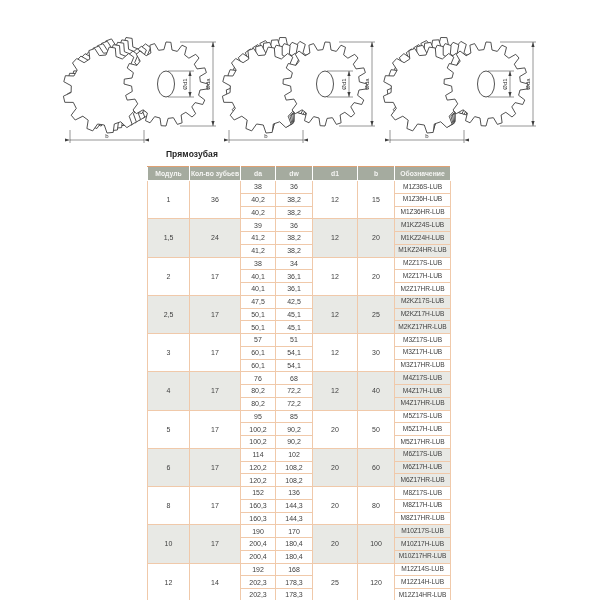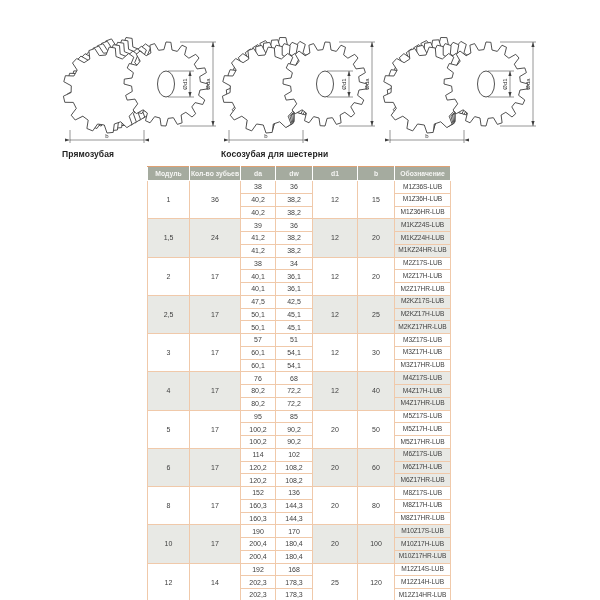--- a/index.html
+++ b/index.html
@@ -3,21 +3,21 @@
 <meta charset="utf-8">
 <style>
   html,body{margin:0;padding:0;}
   body{
     width:600px;height:600px;position:relative;background:#ffffff;
     font-family:"Liberation Sans", sans-serif;overflow:hidden;
   }
   .gear-fig{position:absolute;top:24px;width:156px;margin:0;}
   .gear-fig svg{display:block;}
   .gear-fig figcaption{
-    text-align:left;font-size:8.5px;font-weight:bold;color:#1f1f1f;
+    text-align:right;font-size:8.5px;font-weight:bold;color:#1f1f1f;
     margin-top:1px;letter-spacing:0.1px;
   }
   #fig-spur{left:62px;}
   #fig-helical-pinion{left:221px;}
   #fig-helical-rack{left:382px;}
 
   table.spec{
     position:absolute;left:147px;top:166px;width:303px;
     border-collapse:collapse;table-layout:fixed;
     font-size:7px;color:var(--data-text);
@@ -91,21 +91,20 @@
       <polygon points="0,0 5,1.6 5,-1.6" fill="#3E3E3E" transform="translate(128,47) rotate(90)"></polygon>
       <polygon points="0,0 5,1.6 5,-1.6" fill="#3E3E3E" transform="translate(128,73) rotate(-90)"></polygon>
       <text x="124.5" y="60" font-size="6" fill="#333" text-anchor="middle" font-family="Liberation Sans, sans-serif" transform="rotate(-90 124.5 60)">Ød1</text>
       <line x1="8" y1="106" x2="8" y2="119" stroke="#3E3E3E" stroke-width="0.55"></line>
       <line x1="82" y1="106" x2="82" y2="119" stroke="#3E3E3E" stroke-width="0.55"></line>
       <line x1="8" y1="116" x2="82" y2="116" stroke="#3E3E3E" stroke-width="0.55"></line>
       <polygon points="0,0 5,1.6 5,-1.6" fill="#3E3E3E" transform="translate(8,116) rotate(180)"></polygon>
       <polygon points="0,0 5,1.6 5,-1.6" fill="#3E3E3E" transform="translate(82,116) rotate(0)"></polygon>
       <text x="45" y="113.5" font-size="6" fill="#333" text-anchor="middle" font-family="Liberation Sans, sans-serif">b</text>
     </svg>
-  <figcaption>Косозубая для шестерни</figcaption>
 </figure>
 
 <figure class="gear-fig" id="fig-helical-rack">
   <svg id="gear-svg-2" width="156" height="124" viewBox="0 0 156 124">
       <path d="M94.8,64.7L101.7,69.6L99.4,75.4L91.0,74.1L87.0,79.6L90.9,87.1L86.1,91.1L79.3,86.1L73.3,89.1L73.2,97.6L67.1,98.9L63.4,91.3L56.6,91.2L52.6,98.6L46.6,97.0L46.9,88.5L41.0,85.2L33.9,90.0L29.4,85.7L33.5,78.4L29.8,72.7L21.4,73.6L19.3,67.8L26.5,63.2L25.8,56.5L17.9,53.4L18.8,47.2L27.2,46.4L29.8,40.2L24.2,33.8L27.9,28.7L35.7,32.0L40.9,27.6L38.9,19.4L44.5,16.6L49.9,23.1L56.5,21.7L58.7,13.5L64.9,13.6L66.6,21.9L73.2,23.7L78.9,17.4L84.3,20.4L82.0,28.6L87.0,33.1L94.9,30.2L98.3,35.4L92.5,41.6L94.8,48.0L103.2,49.1L103.8,55.3L95.8,58.0Z" fill="#fff" stroke="#3E3E3E" stroke-width="0.9" stroke-linejoin="round"></path>
       <path d="M91.2,64.0L98.5,68.3L96.7,74.2L88.3,73.7L84.8,79.5L89.3,86.7L85.0,91.1L77.7,86.7L72.0,90.3L72.6,98.7L66.7,100.6L62.3,93.3L55.6,93.8L52.2,101.6L46.1,100.5L45.6,92.0L39.4,89.3L32.9,94.6L27.9,90.8L31.4,83.1L27.2,77.8L18.9,79.5L16.3,73.8L23.0,68.6L21.7,62.0L13.6,59.6L13.9,53.4L22.3,51.9L24.3,45.4L18.1,39.6L21.3,34.2L29.4,36.7L34.2,31.9L31.5,23.9L36.8,20.6L42.8,26.6L49.2,24.6L50.6,16.2L56.8,15.8L59.3,23.9L66.0,25.1L71.1,18.3L76.8,20.8L75.2,29.2L80.6,33.3L88.2,29.7L92.1,34.6L86.9,41.2L89.7,47.3L98.1,47.7L99.3,53.8L91.6,57.3Z" fill="#fff" stroke="#3E3E3E" stroke-width="0.9" stroke-linejoin="round"></path>
       <path d="M87.3,63.3L95.0,66.9L93.8,73.0L85.3,73.2L82.4,79.3L87.5,86.0L83.5,90.8L75.9,87.1L70.5,91.1L71.9,99.5L66.2,101.9L61.2,95.1L54.5,96.1L51.9,104.2L45.7,103.7L44.4,95.3L38.0,93.1L32.0,99.0L26.7,95.7L29.5,87.7L24.9,82.8L16.7,85.2L13.6,79.8L19.8,74.0L18.0,67.5L9.7,65.9L9.4,59.7L17.6,57.4L19.0,50.8L12.4,45.5L15.1,39.9L23.3,41.7L27.6,36.5L24.3,28.7L29.3,25.0L35.7,30.4L42.0,27.8L42.6,19.3L48.7,18.4L52.0,26.2L58.7,26.8L63.2,19.6L69.1,21.6L68.3,30.0L74.0,33.6L81.3,29.3L85.6,33.9L81.0,41.0L84.3,46.8L92.8,46.4L94.5,52.4L87.1,56.5Z" fill="#fff" stroke="#3E3E3E" stroke-width="0.9" stroke-linejoin="round"></path>
       <path d="M83.2,62.6L91.2,65.4L90.4,71.6L82.0,72.6L79.7,78.9L85.4,85.2L81.9,90.3L74.0,87.3L68.9,91.8L71.1,100.0L65.6,102.9L60.0,96.5L53.5,98.2L51.6,106.5L45.3,106.5L43.3,98.3L36.8,96.7L31.3,103.1L25.7,100.3L27.8,92.0L22.7,87.6L14.8,90.7L11.3,85.6L16.9,79.3L14.5,73.0L6.0,72.1L5.3,65.9L13.2,63.0L14.0,56.2L6.9,51.5L9.1,45.7L17.5,46.8L21.3,41.2L17.3,33.7L21.9,29.6L28.8,34.4L34.8,31.3L34.7,22.8L40.7,21.3L44.6,28.8L51.4,28.7L55.2,21.2L61.2,22.6L61.2,31.1L67.2,34.2L74.1,29.3L78.8,33.4L74.8,40.9L78.7,46.4L87.1,45.3L89.3,51.1L82.3,55.8Z" fill="#fff" stroke="#3E3E3E" stroke-width="0.9" stroke-linejoin="round"></path>
       <path d="M78.7,61.8L87.0,64.0L86.8,70.2L78.5,71.9L76.7,78.4L83.0,84.2L79.9,89.6L71.8,87.3L67.2,92.2L70.1,100.2L64.9,103.6L58.7,97.8L52.3,100.0L51.2,108.4L45.0,109.0L42.3,101.0L35.6,100.0L30.7,106.9L24.9,104.5L26.2,96.2L20.8,92.2L13.2,96.0L9.2,91.2L14.3,84.4L11.3,78.4L2.8,78.3L1.4,72.2L9.1,68.5L9.3,61.8L1.8,57.7L3.4,51.7L11.9,52.0L15.2,46.1L10.5,39.0L14.7,34.5L22.1,38.7L27.8,35.0L26.9,26.6L32.7,24.5L37.3,31.6L44.0,31.0L47.2,23.1L53.3,24.0L54.0,32.5L60.3,35.0L66.7,29.5L71.8,33.2L68.5,41.0L72.8,46.1L81.1,44.2L83.8,49.8L77.3,55.2Z" fill="#fff" stroke="#3E3E3E" stroke-width="0.9" stroke-linejoin="round"></path>
       <path d="M138.4,57.9L146.0,60.0L145.7,64.9L138.0,66.0L136.6,71.3L142.8,76.0L140.7,80.5L133.1,78.6L129.8,82.9L133.7,89.7L130.0,93.0L123.8,88.3L119.1,91.0L120.1,98.8L115.4,100.4L111.4,93.7L106.1,94.4L104.0,102.0L99.1,101.7L98.0,94.0L92.7,92.6L88.0,98.8L83.5,96.7L85.4,89.1L81.1,85.8L74.3,89.7L71.0,86.0L75.7,79.8L73.0,75.1L65.2,76.1L63.6,71.4L70.3,67.4L69.6,62.1L62.0,60.0L62.3,55.1L70.0,54.0L71.4,48.7L65.2,44.0L67.3,39.5L74.9,41.4L78.2,37.1L74.3,30.3L78.0,27.0L84.2,31.7L88.9,29.0L87.9,21.2L92.6,19.6L96.6,26.3L101.9,25.6L104.0,18.0L108.9,18.3L110.0,26.0L115.3,27.4L120.0,21.2L124.5,23.3L122.6,30.9L126.9,34.2L133.7,30.3L137.0,34.0L132.3,40.2L135.0,44.9L142.8,43.9L144.4,48.6L137.7,52.6Z" fill="#fff" stroke="#3E3E3E" stroke-width="0.9" stroke-linejoin="round"></path>

